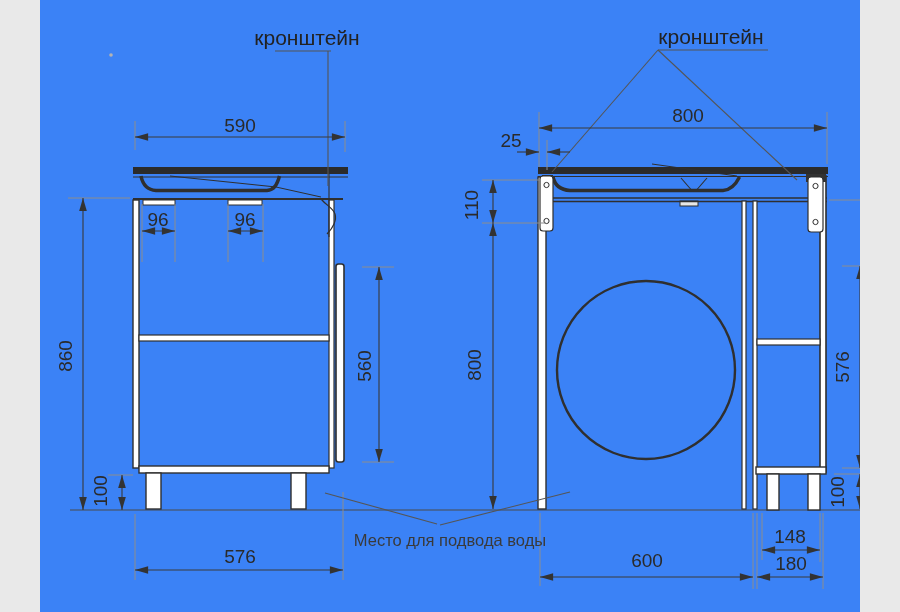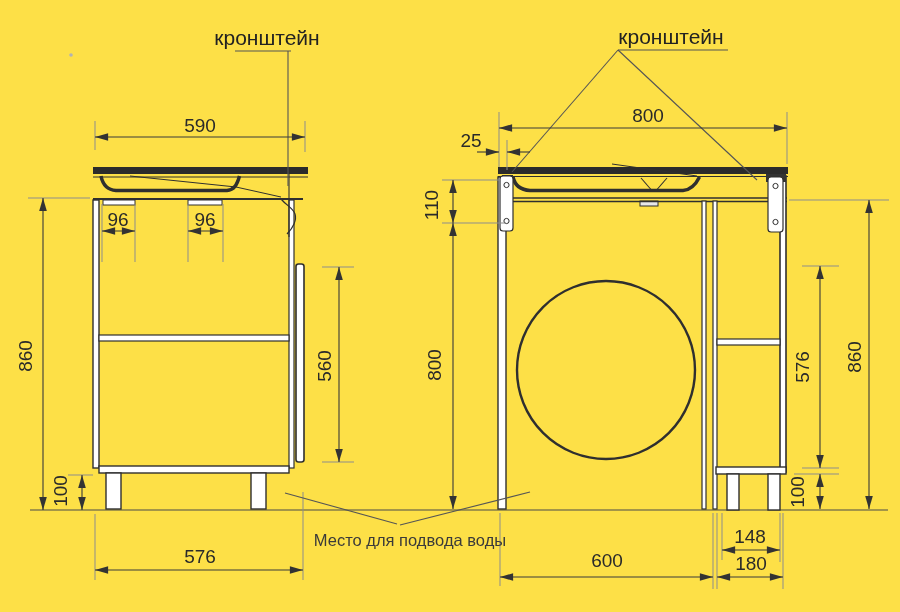--- a/index.html
+++ b/index.html
@@ -1,18 +1,18 @@
 <!DOCTYPE html>
 <html><head>
 <meta charset="utf-8">
 <style>
   html,body{margin:0;padding:0;background:#e9e9e9;}
   #stage{
-    width:900px;height:612px;position:relative;margin:0 auto;
-    background:#fde047;overflow:hidden;
+    width:820px;height:612px;position:relative;margin:0 auto;
+    background:#3b82f6;overflow:hidden;
     font-family:"Liberation Sans", sans-serif;
   }
   svg{display:block}
   .dimtxt{font-family:"Liberation Sans",sans-serif;font-size:19px;fill:#2a2a2a;}
   .biglbl{font-family:"Liberation Sans",sans-serif;font-size:21px;fill:#222;}
   .note{font-family:"Liberation Sans",sans-serif;font-size:16.5px;fill:#3a3a3a;}
   .dim{stroke:#3a3a3a;stroke-width:1.1;fill:none;}
   .ext{stroke:#8d8d8d;stroke-width:1;fill:none;}
   .lead{stroke:#555;stroke-width:1.1;fill:none;}
   .geo{stroke:#2f2f2f;fill:none;}

